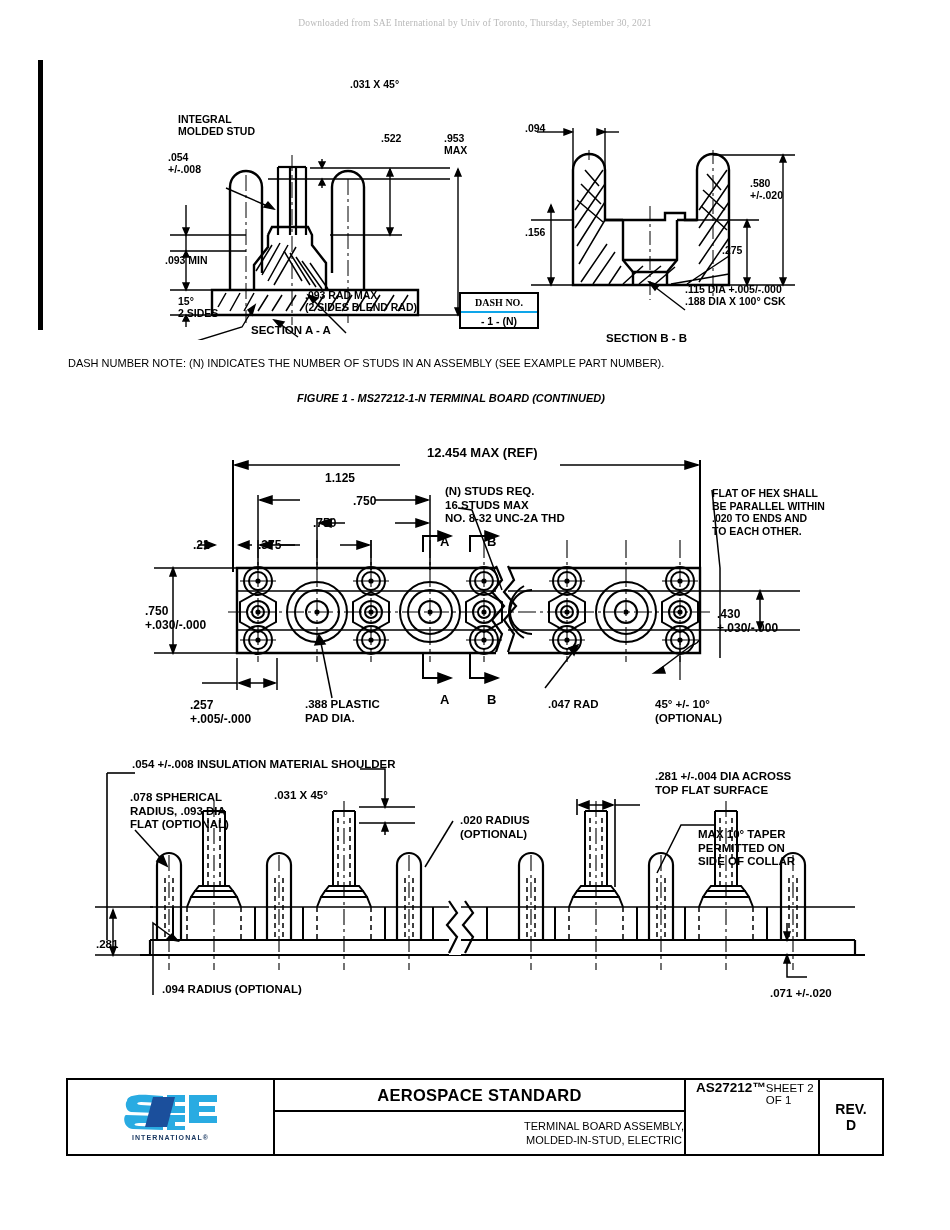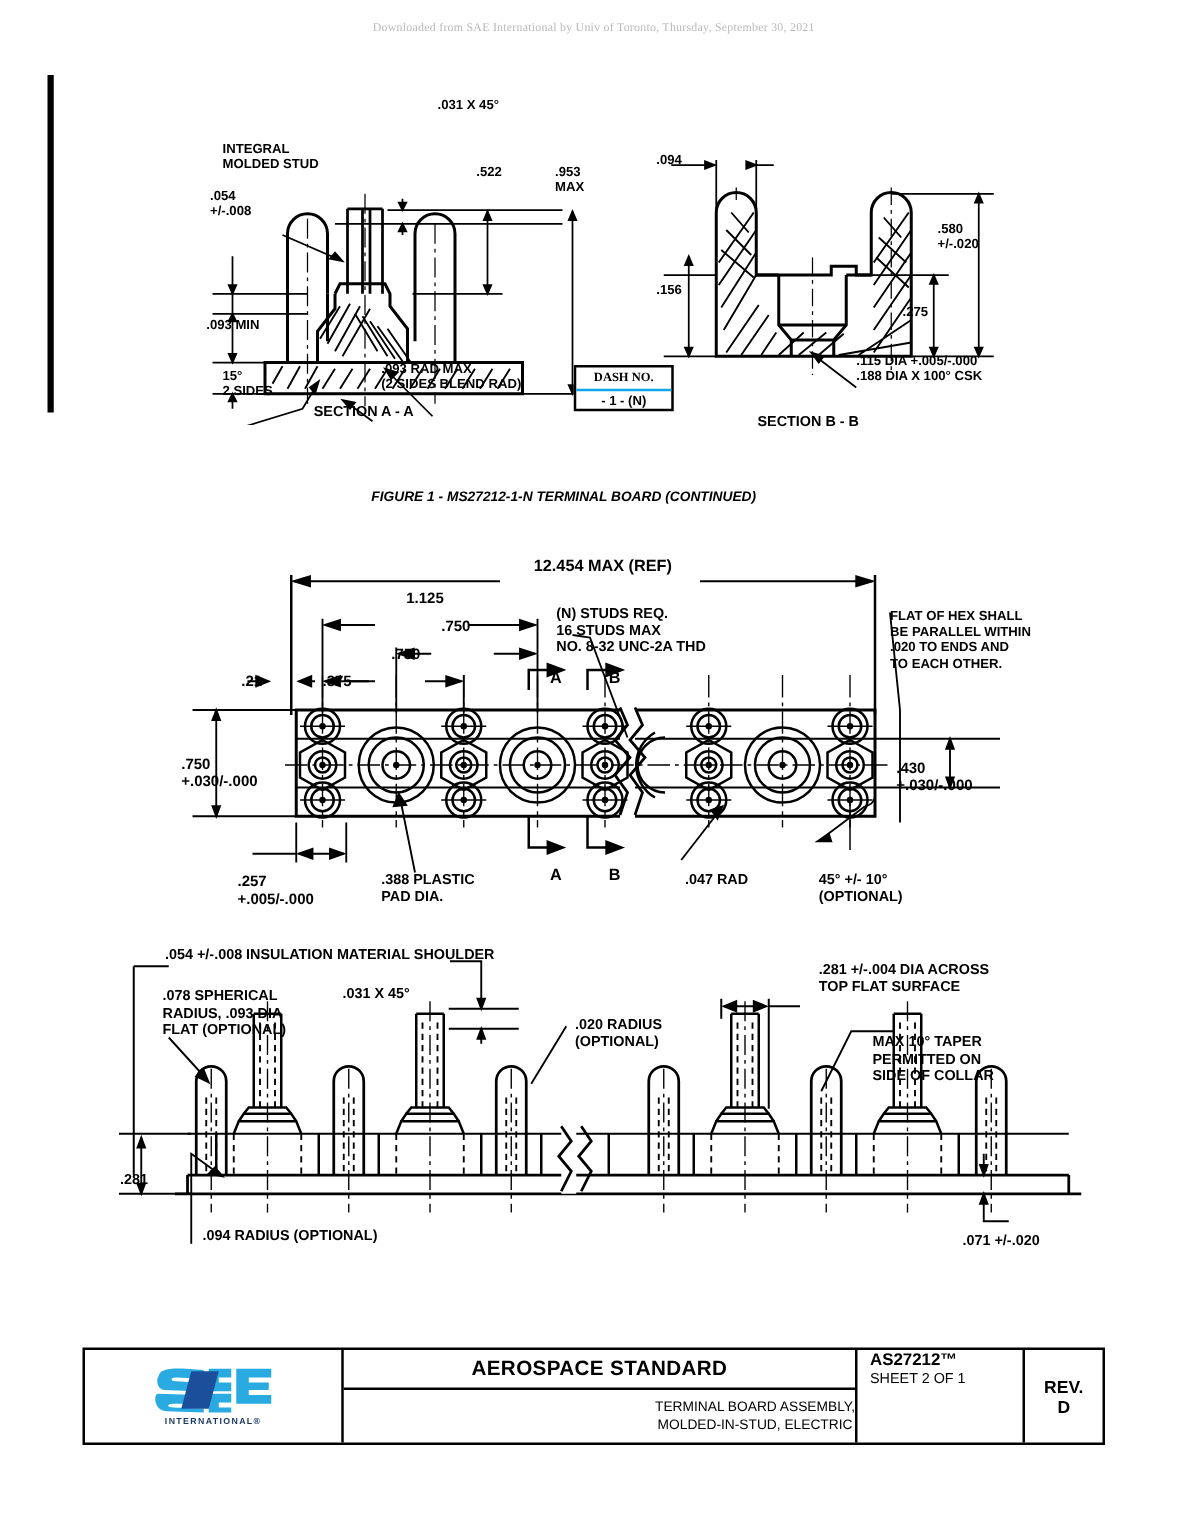--- a/index.html
+++ b/index.html
@@ -13,21 +13,21 @@
   .t{position:absolute;font-family:"Liberation Sans",sans-serif;font-weight:bold;font-size:10.5px;line-height:12px;white-space:pre;}
   .tn{position:absolute;font-family:"Liberation Sans",sans-serif;font-weight:normal;font-size:11px;line-height:13px;white-space:pre;}
   .cap{position:absolute;font-family:"Liberation Sans",sans-serif;font-weight:bold;font-style:italic;font-size:11px;white-space:pre;}
 
   
   .titleblock{position:absolute;left:66px;top:1078px;width:818px;height:78px;border:2px solid #000;box-sizing:border-box;display:flex;}
   .tb-logo{width:205px;border-right:2px solid #000;display:flex;align-items:center;justify-content:center;flex-direction:column;}
   .tb-mid{flex:1;border-right:2px solid #000000;display:flex;flex-direction:column;}
   .tb-mid-top{height:30px;border-bottom:2px solid #000;display:flex;align-items:center;justify-content:center;}
   .tb-mid-bot{flex:1;display:flex;align-items:flex-end;justify-content:center;flex-direction:column;}
-  .tb-num{width:134px;border-right:2px solid #000;display:flex;flex-direction:column;justify-content:flex-start;padding-left:10px;box-sizing:border-box;}
+  .tb-num{width:134px;border-right:2px solid #000;display:flex;flex-direction:row;justify-content:space-between;padding-left:10px;box-sizing:border-box;}
   .tb-rev{width:62px;display:flex;flex-direction:column;align-items:center;justify-content:center;}
   .as-std{font-size:16.5px;font-weight:bold;letter-spacing:.3px;}
   .as-sub{font-size:11px;font-weight:normal;line-height:14px;text-align:center;}
   .as-name{font-size:13.5px;font-weight:bold;}
   .as-sheet{font-size:11.5px;font-weight:normal;margin-top:2px;}
   .rev-l{font-size:14px;font-weight:bold;line-height:16px;}
   .sae-intl{font-size:7px;font-weight:bold;color:#16355f;letter-spacing:1.1px;margin-top:3px;}
   .dashbox{position:absolute;left:459px;top:292px;width:80px;height:37px;border:2px solid #000;box-sizing:border-box;background:#fff;}
   .dashbox .dh{height:17px;border-bottom:2px solid #0ea5e9;display:flex;align-items:center;justify-content:center;font-size:10px;font-weight:bold;font-family:"Liberation Serif",serif;}
   .dashbox .dv{height:16px;display:flex;align-items:center;justify-content:center;font-size:10.5px;font-weight:bold;}
@@ -202,20 +202,21 @@
 
   <div class="t" style="left:525px;top:122px;">.094</div>
   <div class="t" style="left:525px;top:226px;">.156</div>
   <div class="t" style="left:750px;top:177px;">.580
 +/-.020</div>
   <div class="t" style="left:722px;top:244px;">.275</div>
   <div class="t" style="left:685px;top:283px;">.115 DIA +.005/-.000
 .188 DIA X 100° CSK</div>
   <div class="t" style="left:606px;top:332px;font-size:11.5px;">SECTION B - B</div>
 
+  <div class="tn" style="left:68px;top:357px;">DASH NUMBER NOTE: (N) INDICATES THE NUMBER OF STUDS IN AN ASSEMBLY (SEE EXAMPLE PART NUMBER).</div>
   <div class="cap" style="left:0;top:392px;width:902px;text-align:center;">FIGURE 1 - MS27212-1-N TERMINAL BOARD (CONTINUED)</div>
 
   <svg class="abs" style="left:140px;top:440px;" width="760" height="290" viewBox="0 0 760 290">
 
     <g stroke="#000" fill="none" stroke-width="2.4">
       <path d="M97,128 L560,128 L560,213 L97,213 Z"></path>
       <path d="M97,151 L560,151" stroke-width="1.6"></path>
       <path d="M97,190 L560,190" stroke-width="1.6"></path>
     </g>
 

